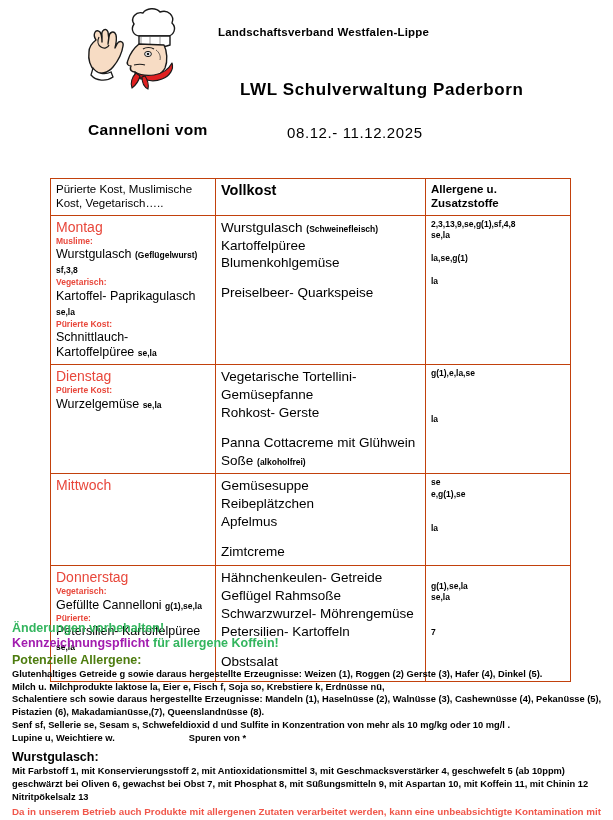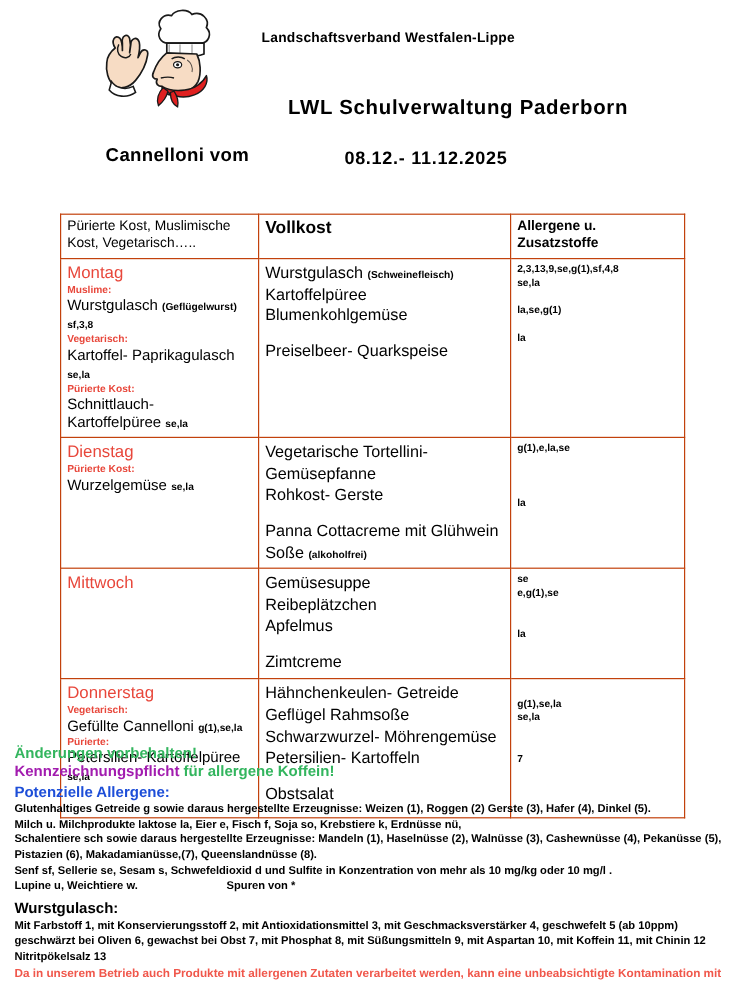--- a/index.html
+++ b/index.html
@@ -52,21 +52,21 @@
     font-size: 15.5px;
     font-weight: bold;
     letter-spacing: 0.3px;
   }
 
   .plan-date {
     position: absolute;
     left: 287px;
     top: 124px;
     font-size: 15px;
-    font-weight: bold;
+    font-weight: normal;
     letter-spacing: 0.6px;
   }
 
   
   .menu-table {
     position: absolute;
     left: 50px;
     top: 178px;
     width: 520px;
     border-collapse: collapse;
@@ -166,21 +166,21 @@
     font-size: 12.5px;
     font-weight: bold;
     line-height: 1.18;
     color: #33b55e;
   }
   .n-mixed .red { color: #a21caf; }
   .n-head {
     font-size: 12.5px;
     font-weight: bold;
     line-height: 1.3;
-    color: #1d4ed8;
+    color: #4d7c0f;
     margin-top: 1px;
   }
   .n-body {
     font-size: 9.3px;
     font-weight: bold;
     line-height: 1.38;
     color: #000;
   }
   .n-head2 {
     font-size: 12.5px;

